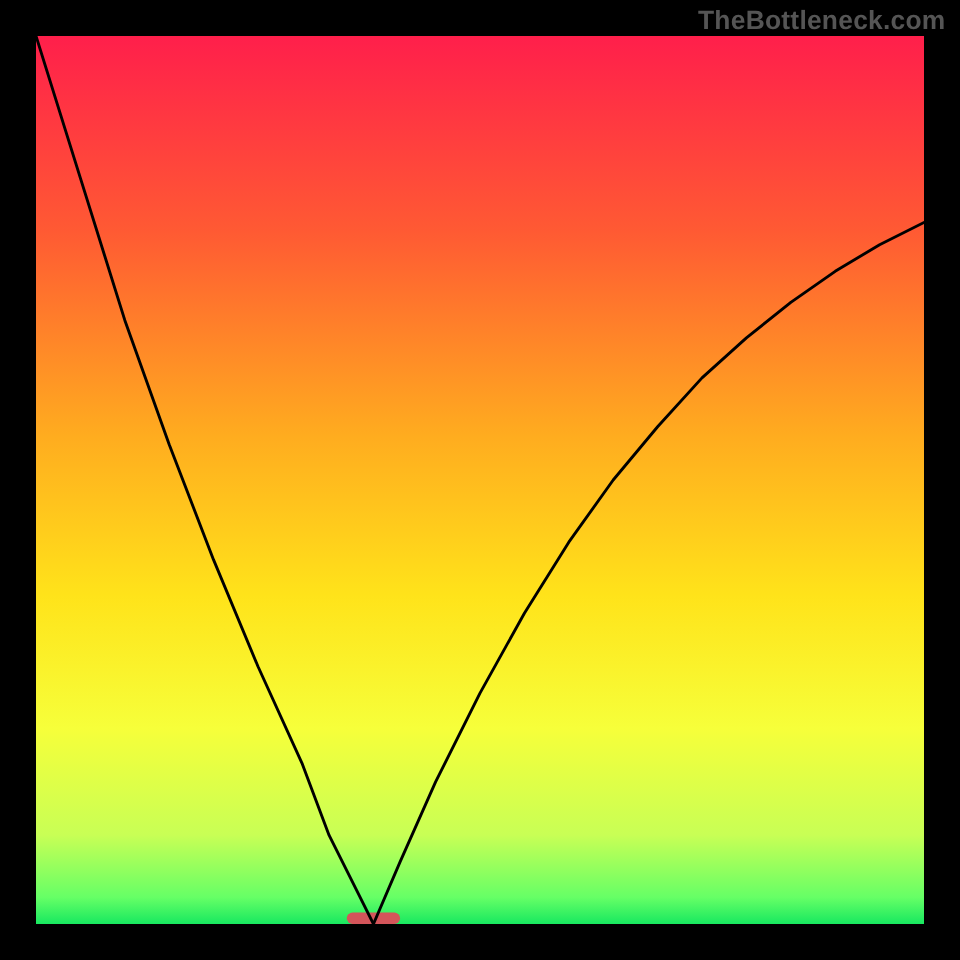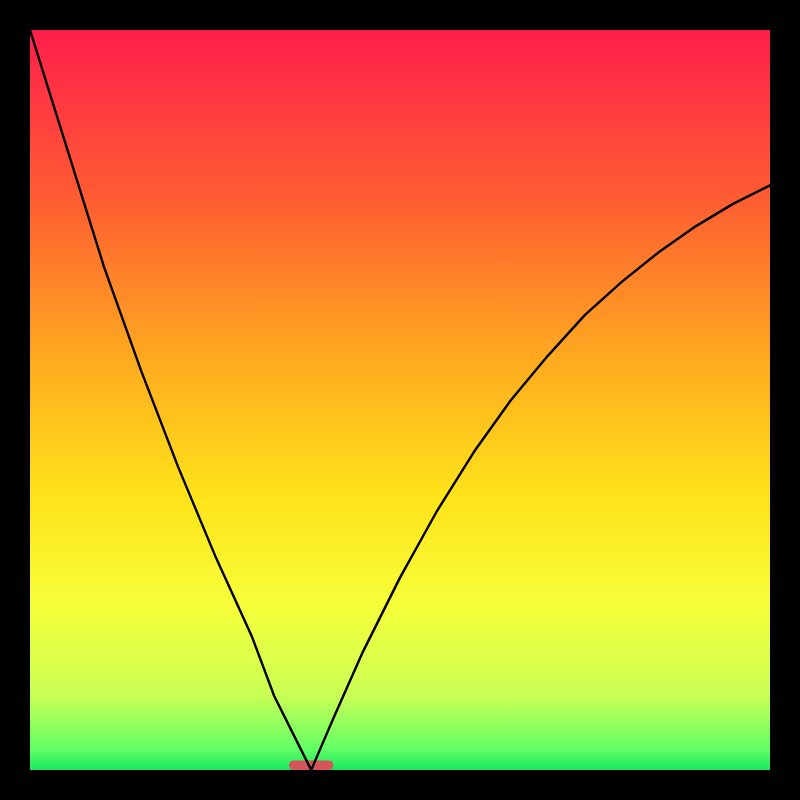--- a/index.html
+++ b/index.html
@@ -27,20 +27,21 @@
     left: 30px;
     width: 740px;
     height: 740px;
     display: block;
   }
 </style>
 </head>
 <body>
 
 <div class="frame">
+  <div class="watermark">TheBottleneck.com</div>
   <svg class="plot" viewBox="0 0 740 740">
     <defs>
       <linearGradient id="bg-grad" x1="0" y1="0" x2="0" y2="1">
         <stop offset="0%" stop-color="#ff1f4b"></stop>
         <stop offset="22%" stop-color="#ff5a33"></stop>
         <stop offset="45%" stop-color="#ffac1f"></stop>
         <stop offset="63%" stop-color="#ffe31a"></stop>
         <stop offset="78%" stop-color="#f6ff3a"></stop>
         <stop offset="90%" stop-color="#c8ff55"></stop>
         <stop offset="97%" stop-color="#66ff66"></stop>

